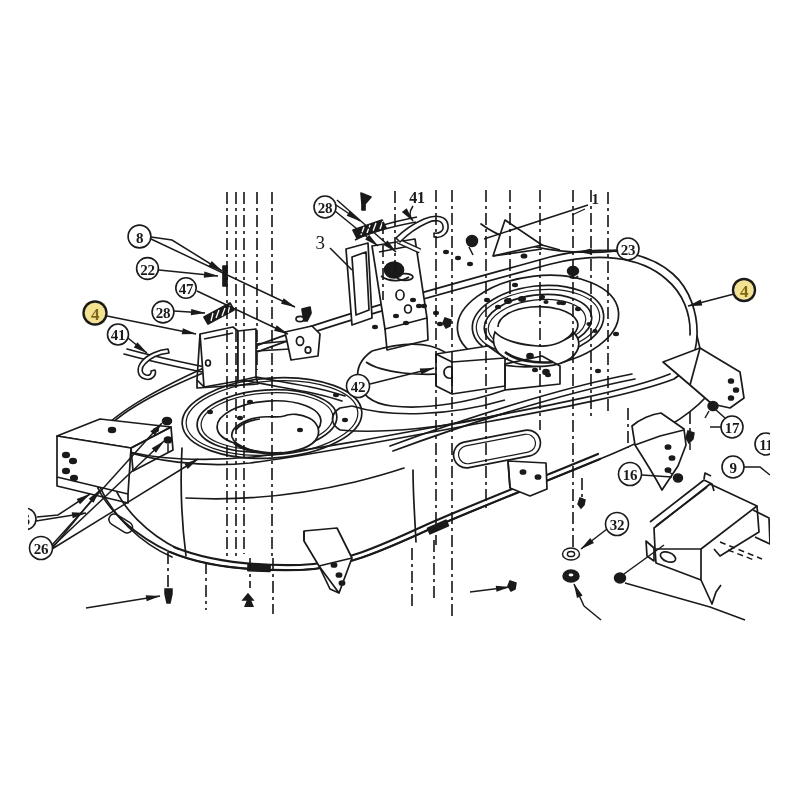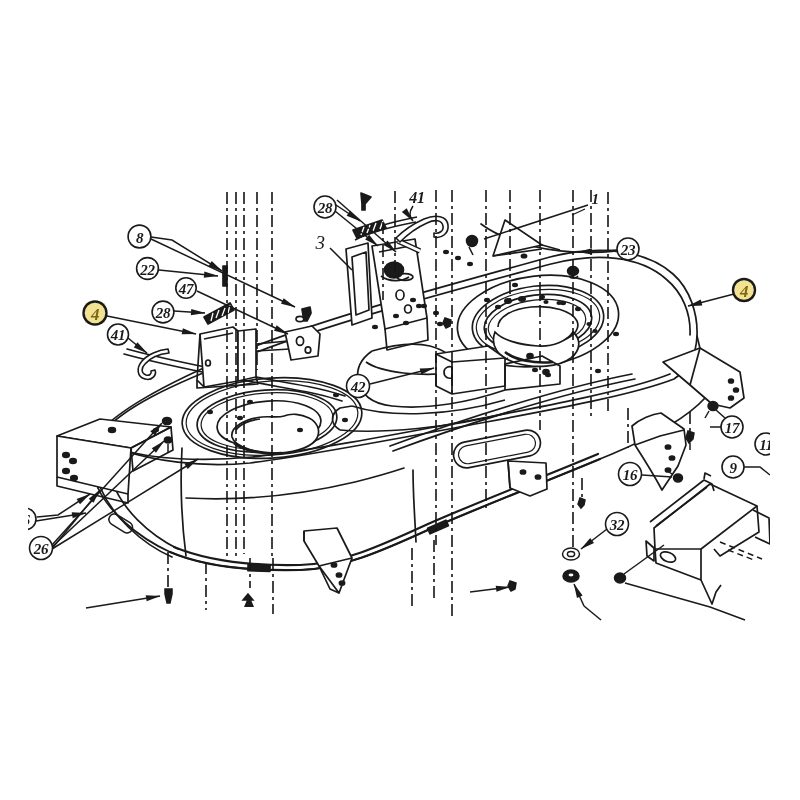--- a/index.html
+++ b/index.html
@@ -1,16 +1,16 @@
 <!DOCTYPE html>
 <html><head>
 <meta charset="utf-8">
 <style>
   html,body{margin:0;padding:0;background:#ffffff;}
-  .wrap{width:800px;height:688px;position:relative;background:#ffffff;font-style:italic;}
+  .wrap{width:800px;height:688px;position:relative;background:#ffffff;}
   text{font-family:"Liberation Serif", serif;}
 </style>
 </head>
 <body>
 <div class="wrap">
 <svg width="800" height="800" viewBox="0 0 800 800">
 <rect x="0" y="0" width="800" height="800" fill="#ffffff"></rect>
 <defs>
   <marker id="arr" viewBox="0 0 16 8" refX="15" refY="4" markerWidth="16" markerHeight="8" orient="auto" markerUnits="userSpaceOnUse">
     <path d="M1,0.9 L15.5,4 L1,7.1 Z" fill="#1a1a1a"></path>

